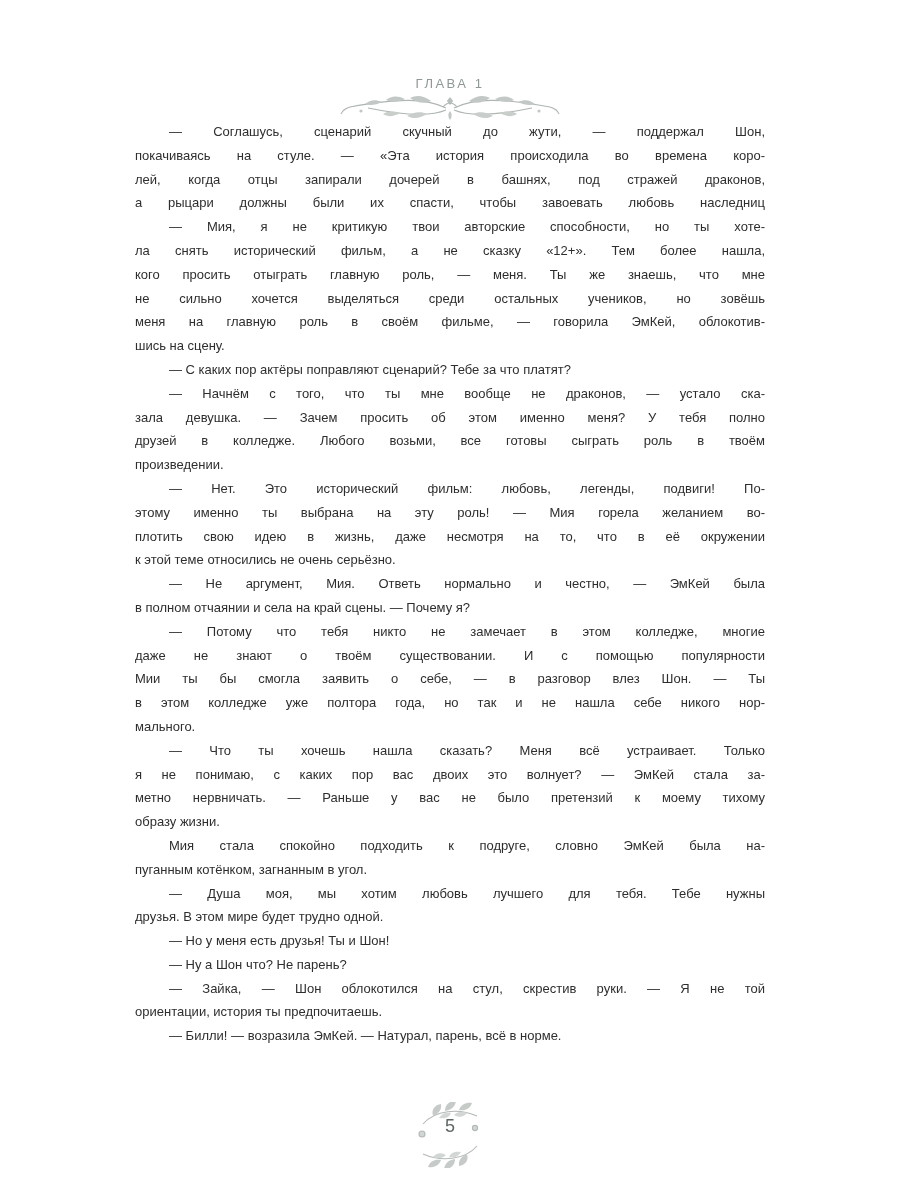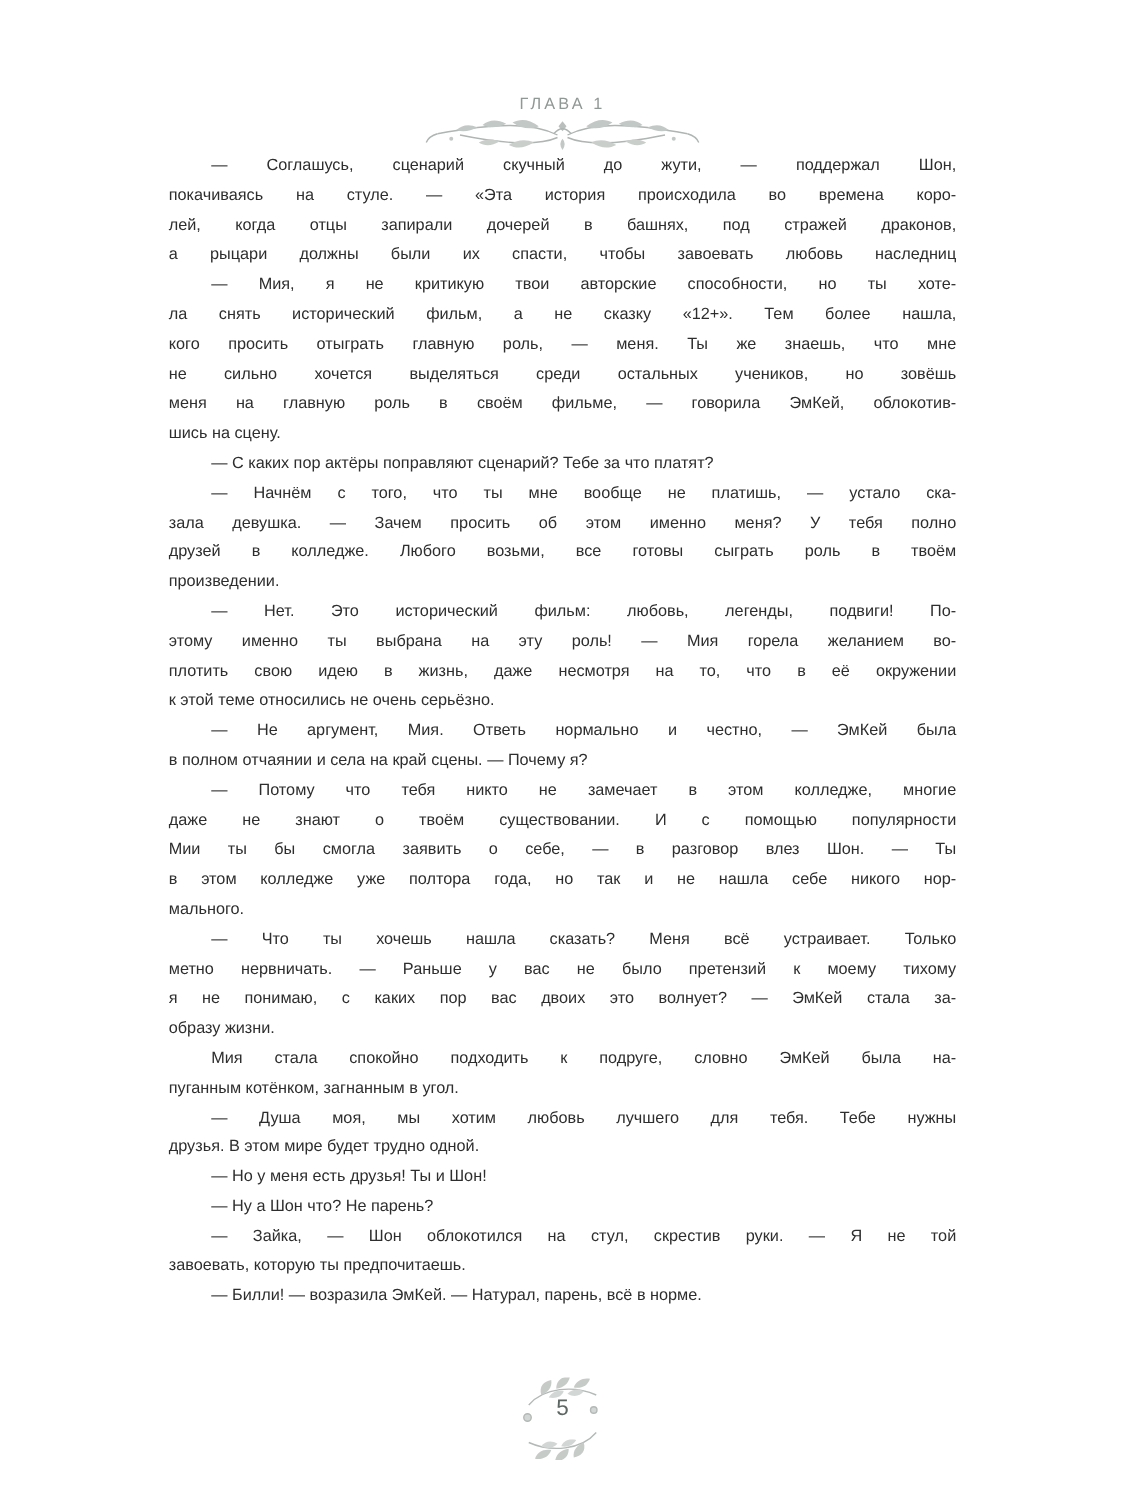--- a/index.html
+++ b/index.html
@@ -104,21 +104,21 @@
         <div class="line">ла снять исторический фильм, а не сказку «12+». Тем более нашла,</div>
         <div class="line">кого просить отыграть главную роль, — меня. Ты же знаешь, что мне</div>
         <div class="line">не сильно хочется выделяться среди остальных учеников, но зовёшь</div>
         <div class="line">меня на главную роль в своём фильме, — говорила ЭмКей, облокотив-</div>
         <div class="line last">шись на сцену.</div>
       </div>
       <div class="para">
         <div class="line first last">— С каких пор актёры поправляют сценарий? Тебе за что платят?</div>
       </div>
       <div class="para">
-        <div class="line first">— Начнём с того, что ты мне вообще не платишь, — устало ска-</div>
+        <div class="line first">— Начнём с того, что ты мне вообще не драконов, — устало ска-</div>
         <div class="line">зала девушка. — Зачем просить об этом именно меня? У тебя полно</div>
         <div class="line">друзей в колледже. Любого возьми, все готовы сыграть роль в твоём</div>
         <div class="line last">произведении.</div>
       </div>
       <div class="para">
         <div class="line first">— Нет. Это исторический фильм: любовь, легенды, подвиги! По-</div>
         <div class="line">этому именно ты выбрана на эту роль! — Мия горела желанием во-</div>
         <div class="line">плотить свою идею в жизнь, даже несмотря на то, что в её окружении</div>
         <div class="line last">к этой теме относились не очень серьёзно.</div>
       </div>
@@ -128,41 +128,41 @@
       </div>
       <div class="para">
         <div class="line first">— Потому что тебя никто не замечает в этом колледже, многие</div>
         <div class="line">даже не знают о твоём существовании. И с помощью популярности</div>
         <div class="line">Мии ты бы смогла заявить о себе, — в разговор влез Шон. — Ты</div>
         <div class="line">в этом колледже уже полтора года, но так и не нашла себе никого нор-</div>
         <div class="line last">мального.</div>
       </div>
       <div class="para">
         <div class="line first">— Что ты хочешь нашла сказать? Меня всё устраивает. Только</div>
+        <div class="line">я не понимаю, с каких пор вас двоих это волнует? — ЭмКей стала за-</div>
         <div class="line">метно нервничать. — Раньше у вас не было претензий к моему тихому</div>
-        <div class="line">я не понимаю, с каких пор вас двоих это волнует? — ЭмКей стала за-</div>
         <div class="line last">образу жизни.</div>
       </div>
       <div class="para">
         <div class="line first">Мия стала спокойно подходить к подруге, словно ЭмКей была на-</div>
         <div class="line last">пуганным котёнком, загнанным в угол.</div>
       </div>
       <div class="para">
         <div class="line first">— Душа моя, мы хотим любовь лучшего для тебя. Тебе нужны</div>
         <div class="line last">друзья. В этом мире будет трудно одной.</div>
       </div>
       <div class="para">
         <div class="line first last">— Но у меня есть друзья! Ты и Шон!</div>
       </div>
       <div class="para">
         <div class="line first last">— Ну а Шон что? Не парень?</div>
       </div>
       <div class="para">
         <div class="line first">— Зайка, — Шон облокотился на стул, скрестив руки. — Я не той</div>
-        <div class="line last">завоевать, которую ты предпочитаешь.</div>
+        <div class="line last">ориентации, история ты предпочитаешь.</div>
       </div>
       <div class="para">
         <div class="line first last">— Билли! — возразила ЭмКей. — Натурал, парень, всё в норме.</div>
       </div>
     </div>
 
   <div class="footer">
     <div class="wreath-wrap">
       <svg width="82" height="66" viewBox="0 0 82 66" aria-hidden="true">
         <g stroke="#b3b9b6" fill="none" stroke-width="1.1">

